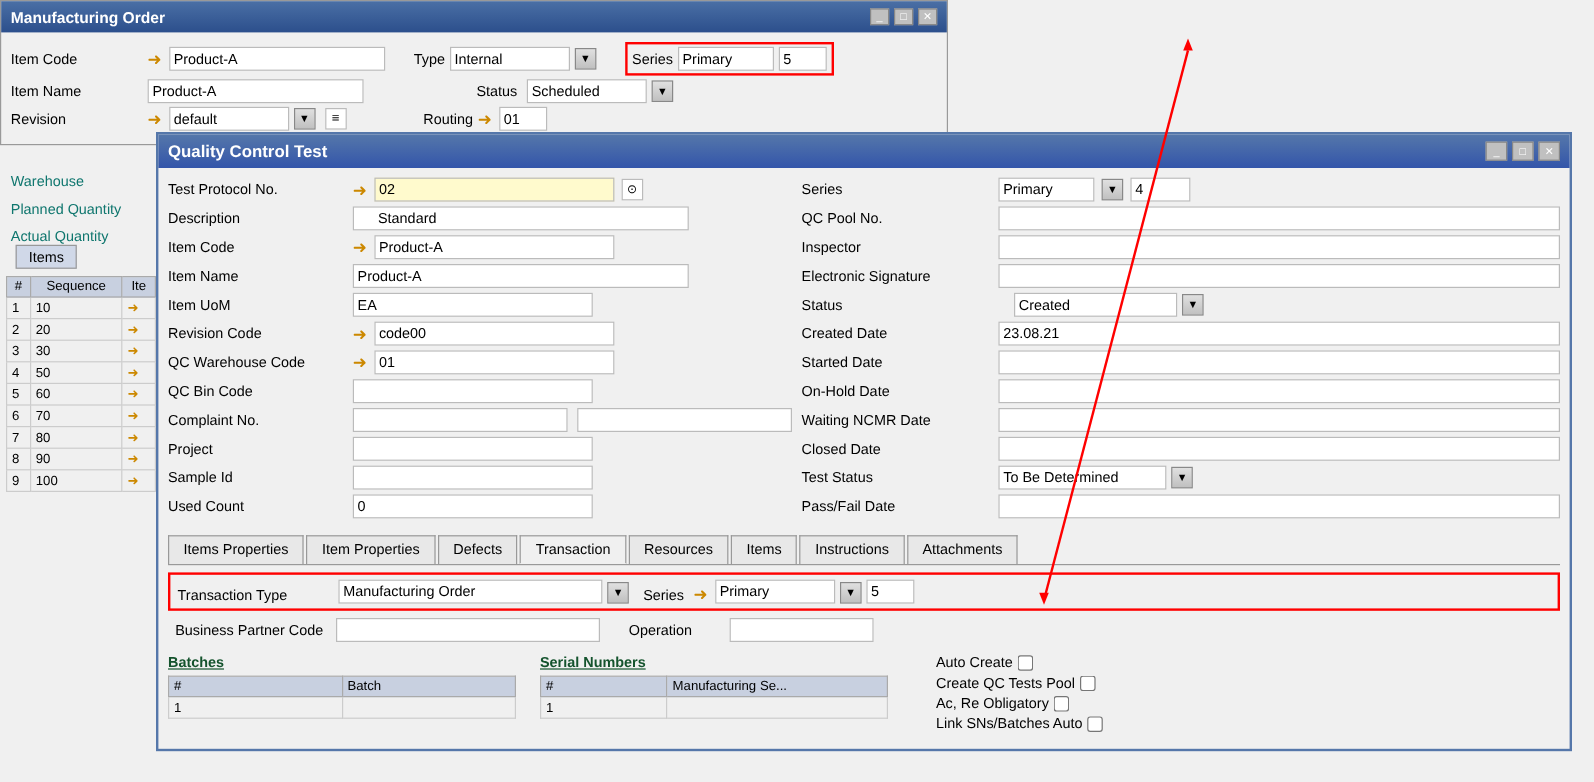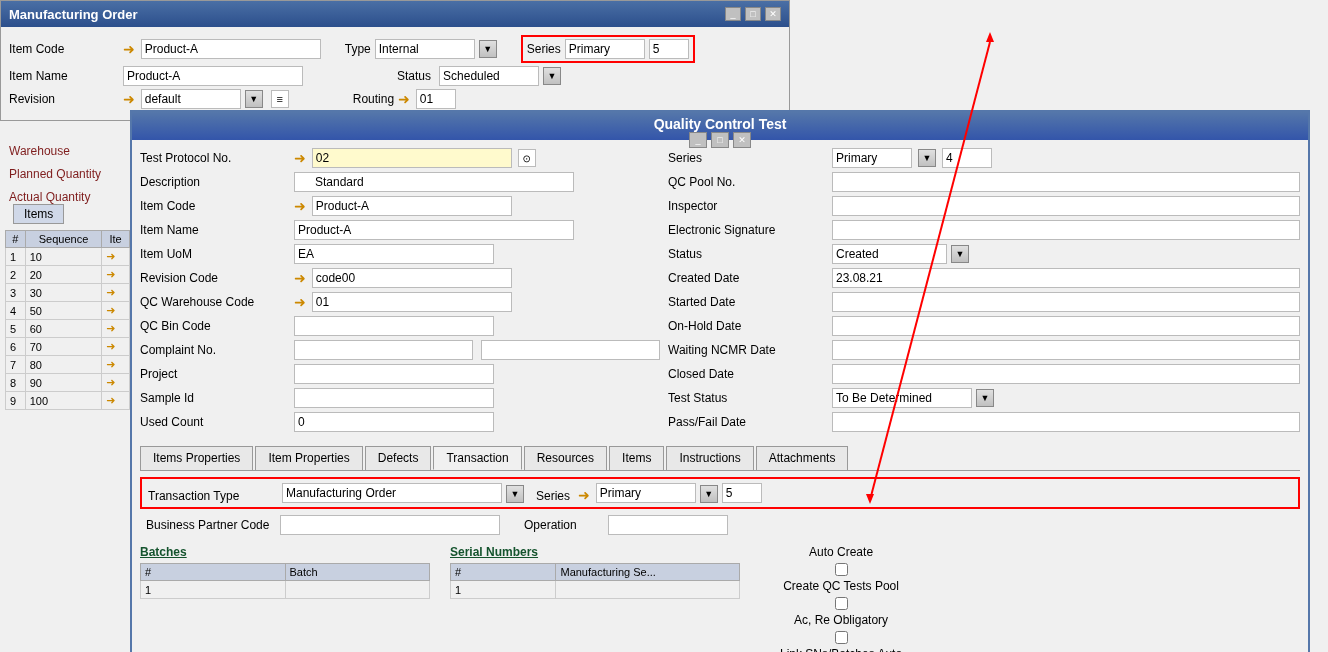--- a/index.html
+++ b/index.html
@@ -79,21 +79,21 @@
     .dropdown-btn {
       width: 18px; height: 18px;
       background: linear-gradient(to bottom, #e0e0e0, #c0c0c0);
       border: 1px solid #888;
       display: flex; align-items: center; justify-content: center;
       font-size: 9px;
       cursor: pointer;
     }
     .sidebar-label {
       font-size: 12px;
-      color: #7f1d1d;
+      color: #0f766e;
       margin-bottom: 3px;
       height: 20px;
       display: flex;
       align-items: center;
     }
     .items-tab {
       background: #d0d8e8;
       border: 1px solid #999;
       padding: 2px 10px;
       font-size: 12px;
@@ -129,21 +129,20 @@
       z-index: 10;
     }
     .qc-title-bar {
       background: linear-gradient(to bottom, #5577aa, #3355aa);
       color: white;
       padding: 4px 8px;
       display: flex;
       align-items: center;
       justify-content: space-between;
       height: 28px;
-      flex-direction: column;
     }
     .qc-title { font-size: 14px; font-weight: bold; }
     .qc-controls { display: flex; gap: 4px; }
     .qc-btn {
       width: 18px; height: 16px;
       background: #c0c0c0;
       border: 1px solid #888;
       font-size: 9px;
       display: flex; align-items: center; justify-content: center;
       cursor: pointer;
@@ -304,21 +303,20 @@
     .checkbox-area {
       display: flex;
       flex-direction: column;
       gap: 3px;
       margin-left: 20px;
     }
     .checkbox-row {
       display: flex;
       align-items: center;
       gap: 4px;
-      flex-direction: column;
     }
     .checkbox-label { font-size: 12px; }
 
     
     .arrow-overlay {
       position: absolute;
       top: 0; left: 0;
       width: 100%;
       height: 100%;
       pointer-events: none;
@@ -545,21 +543,21 @@
           <input type="text" class="qc-right-input" value="" style="">
         </div>
 
         <div class="qc-form-row">
           <span class="qc-right-label">Electronic Signature</span>
           <input type="text" class="qc-right-input" value="" style="">
         </div>
 
         <div class="qc-form-row">
           <span class="qc-right-label">Status</span>
-          <input type="text" class="qc-right-input" value="Created" style="flex: 0 0 auto; width: 115px;">
+          <input type="text" class="qc-right-input" value="Created" style="flex: 0 0 auto; width: 136px; margin-left: 13px;">
           <div class="dropdown-btn">▼</div>
         </div>
 
         <div class="qc-form-row">
           <span class="qc-right-label">Created Date</span>
           <input type="text" class="qc-right-input" value="23.08.21" style="">
         </div>
 
         <div class="qc-form-row">
           <span class="qc-right-label">Started Date</span>

